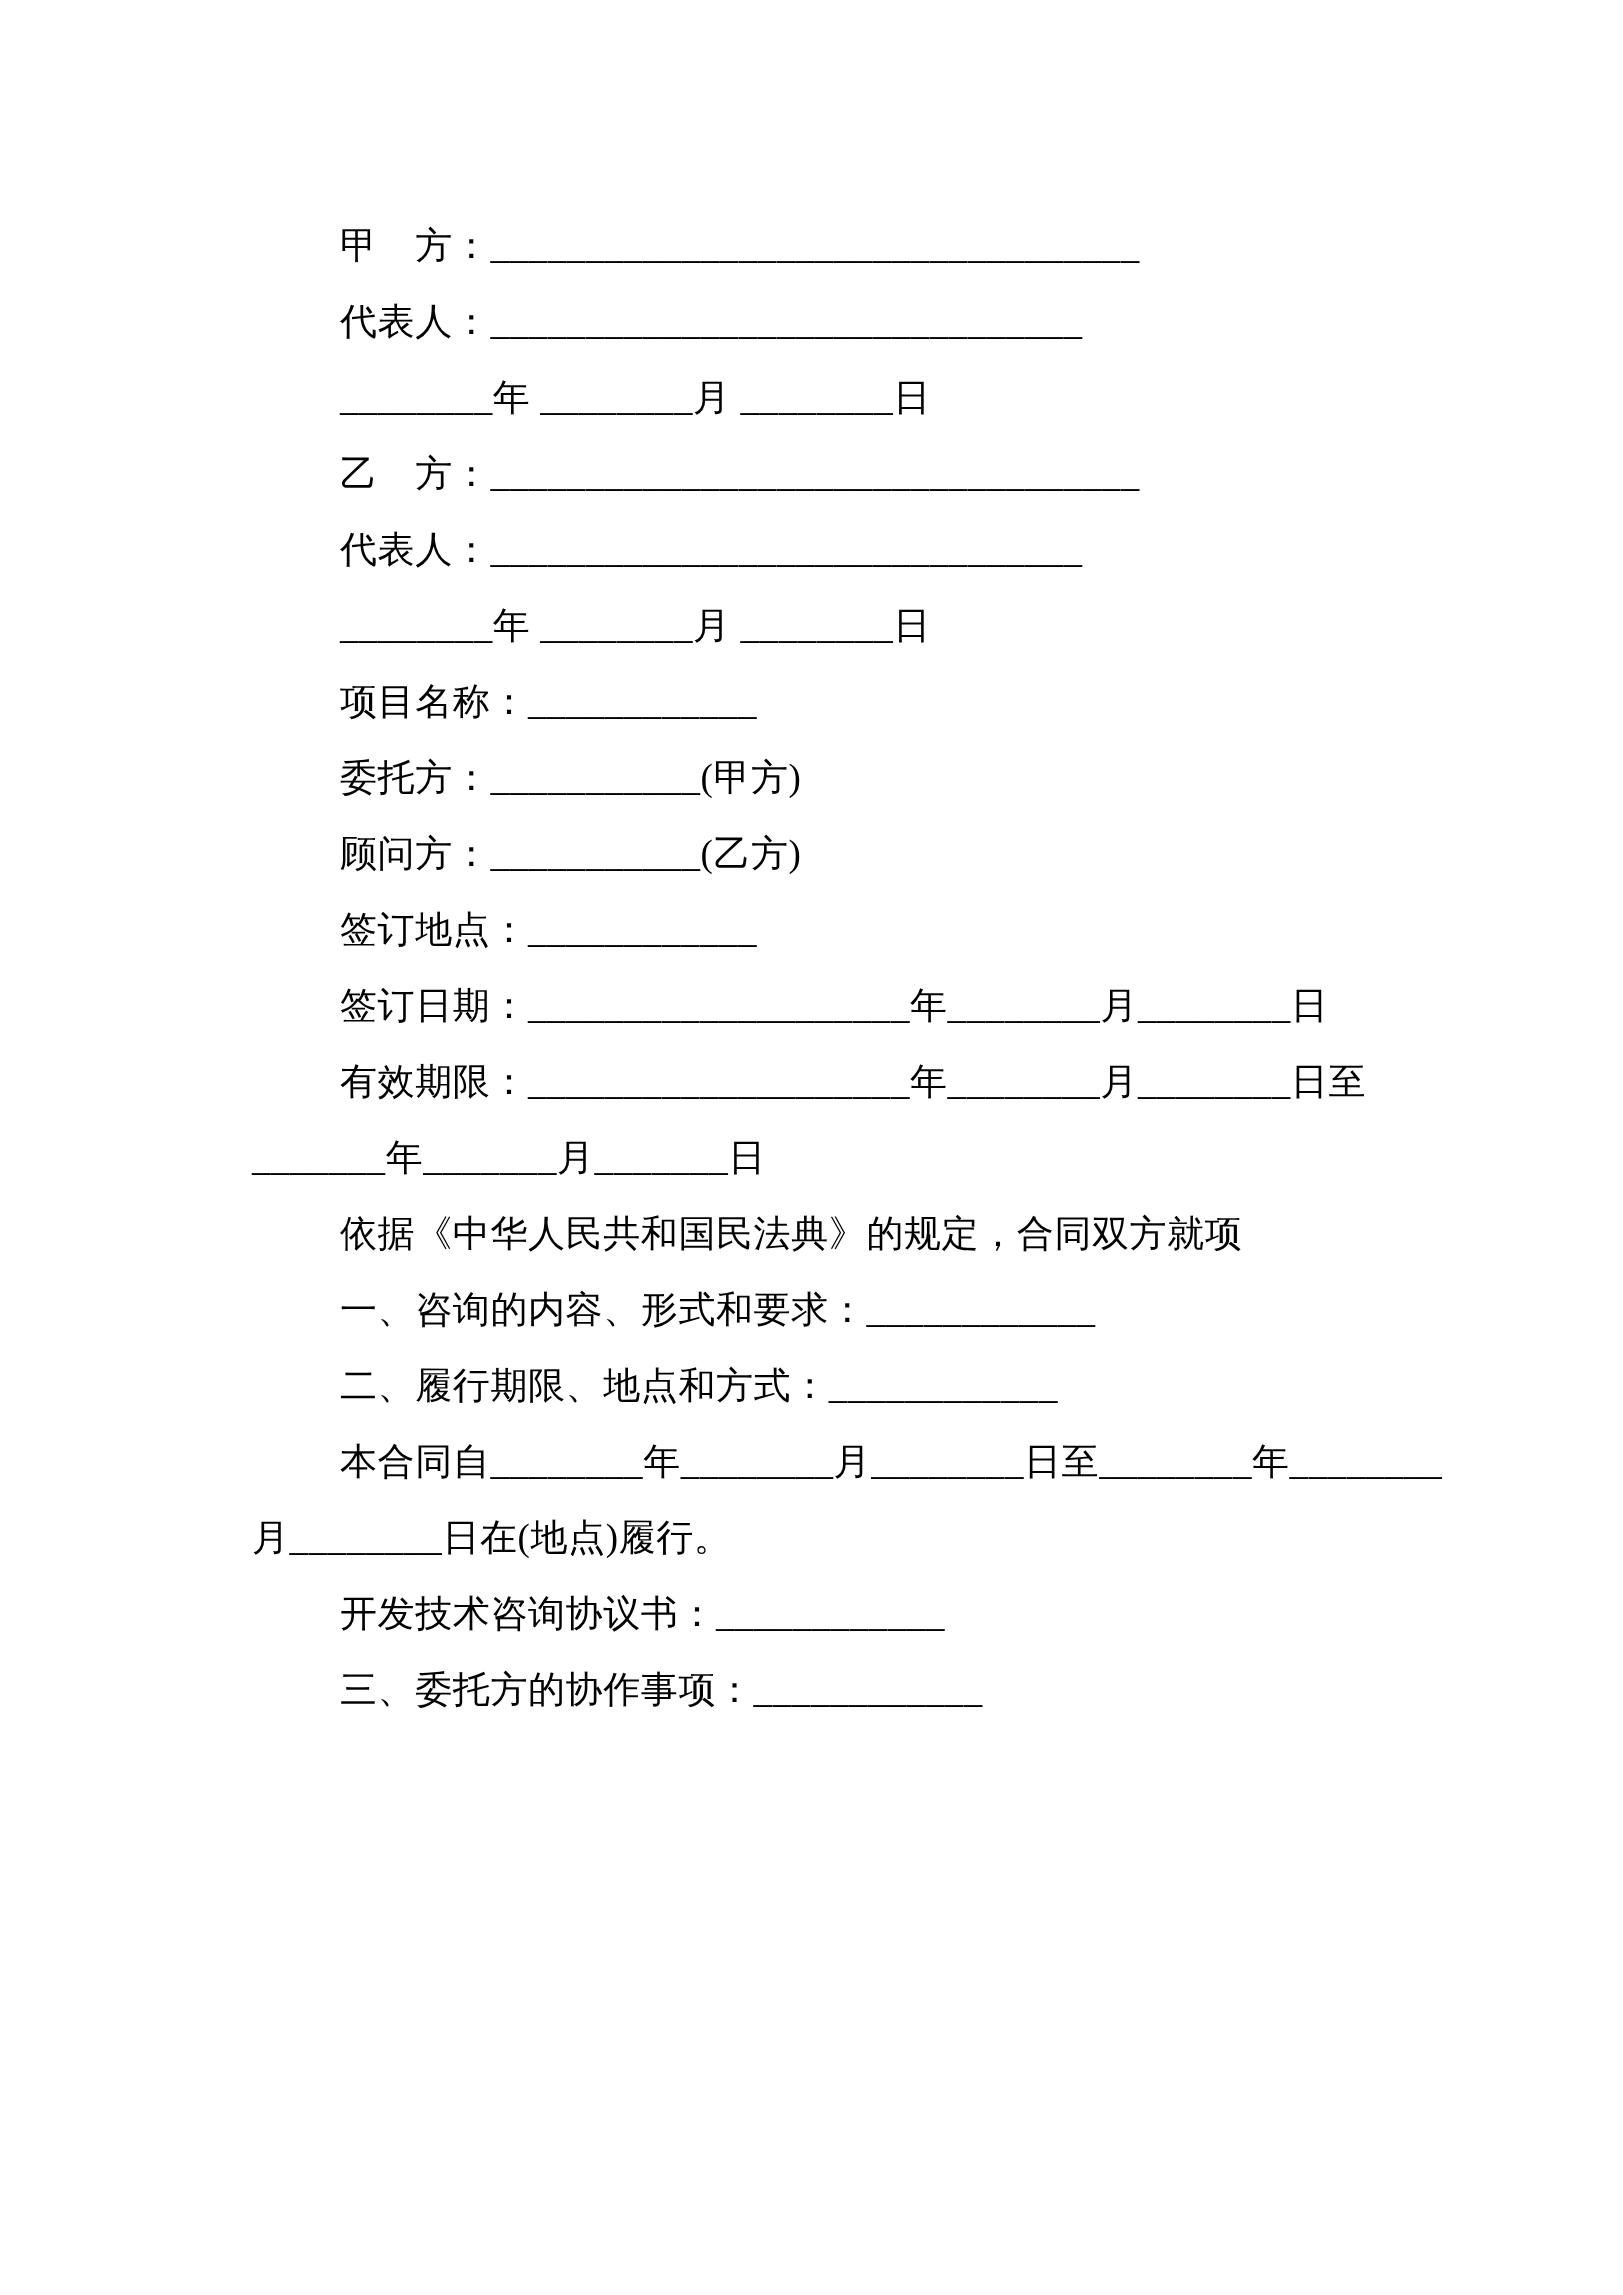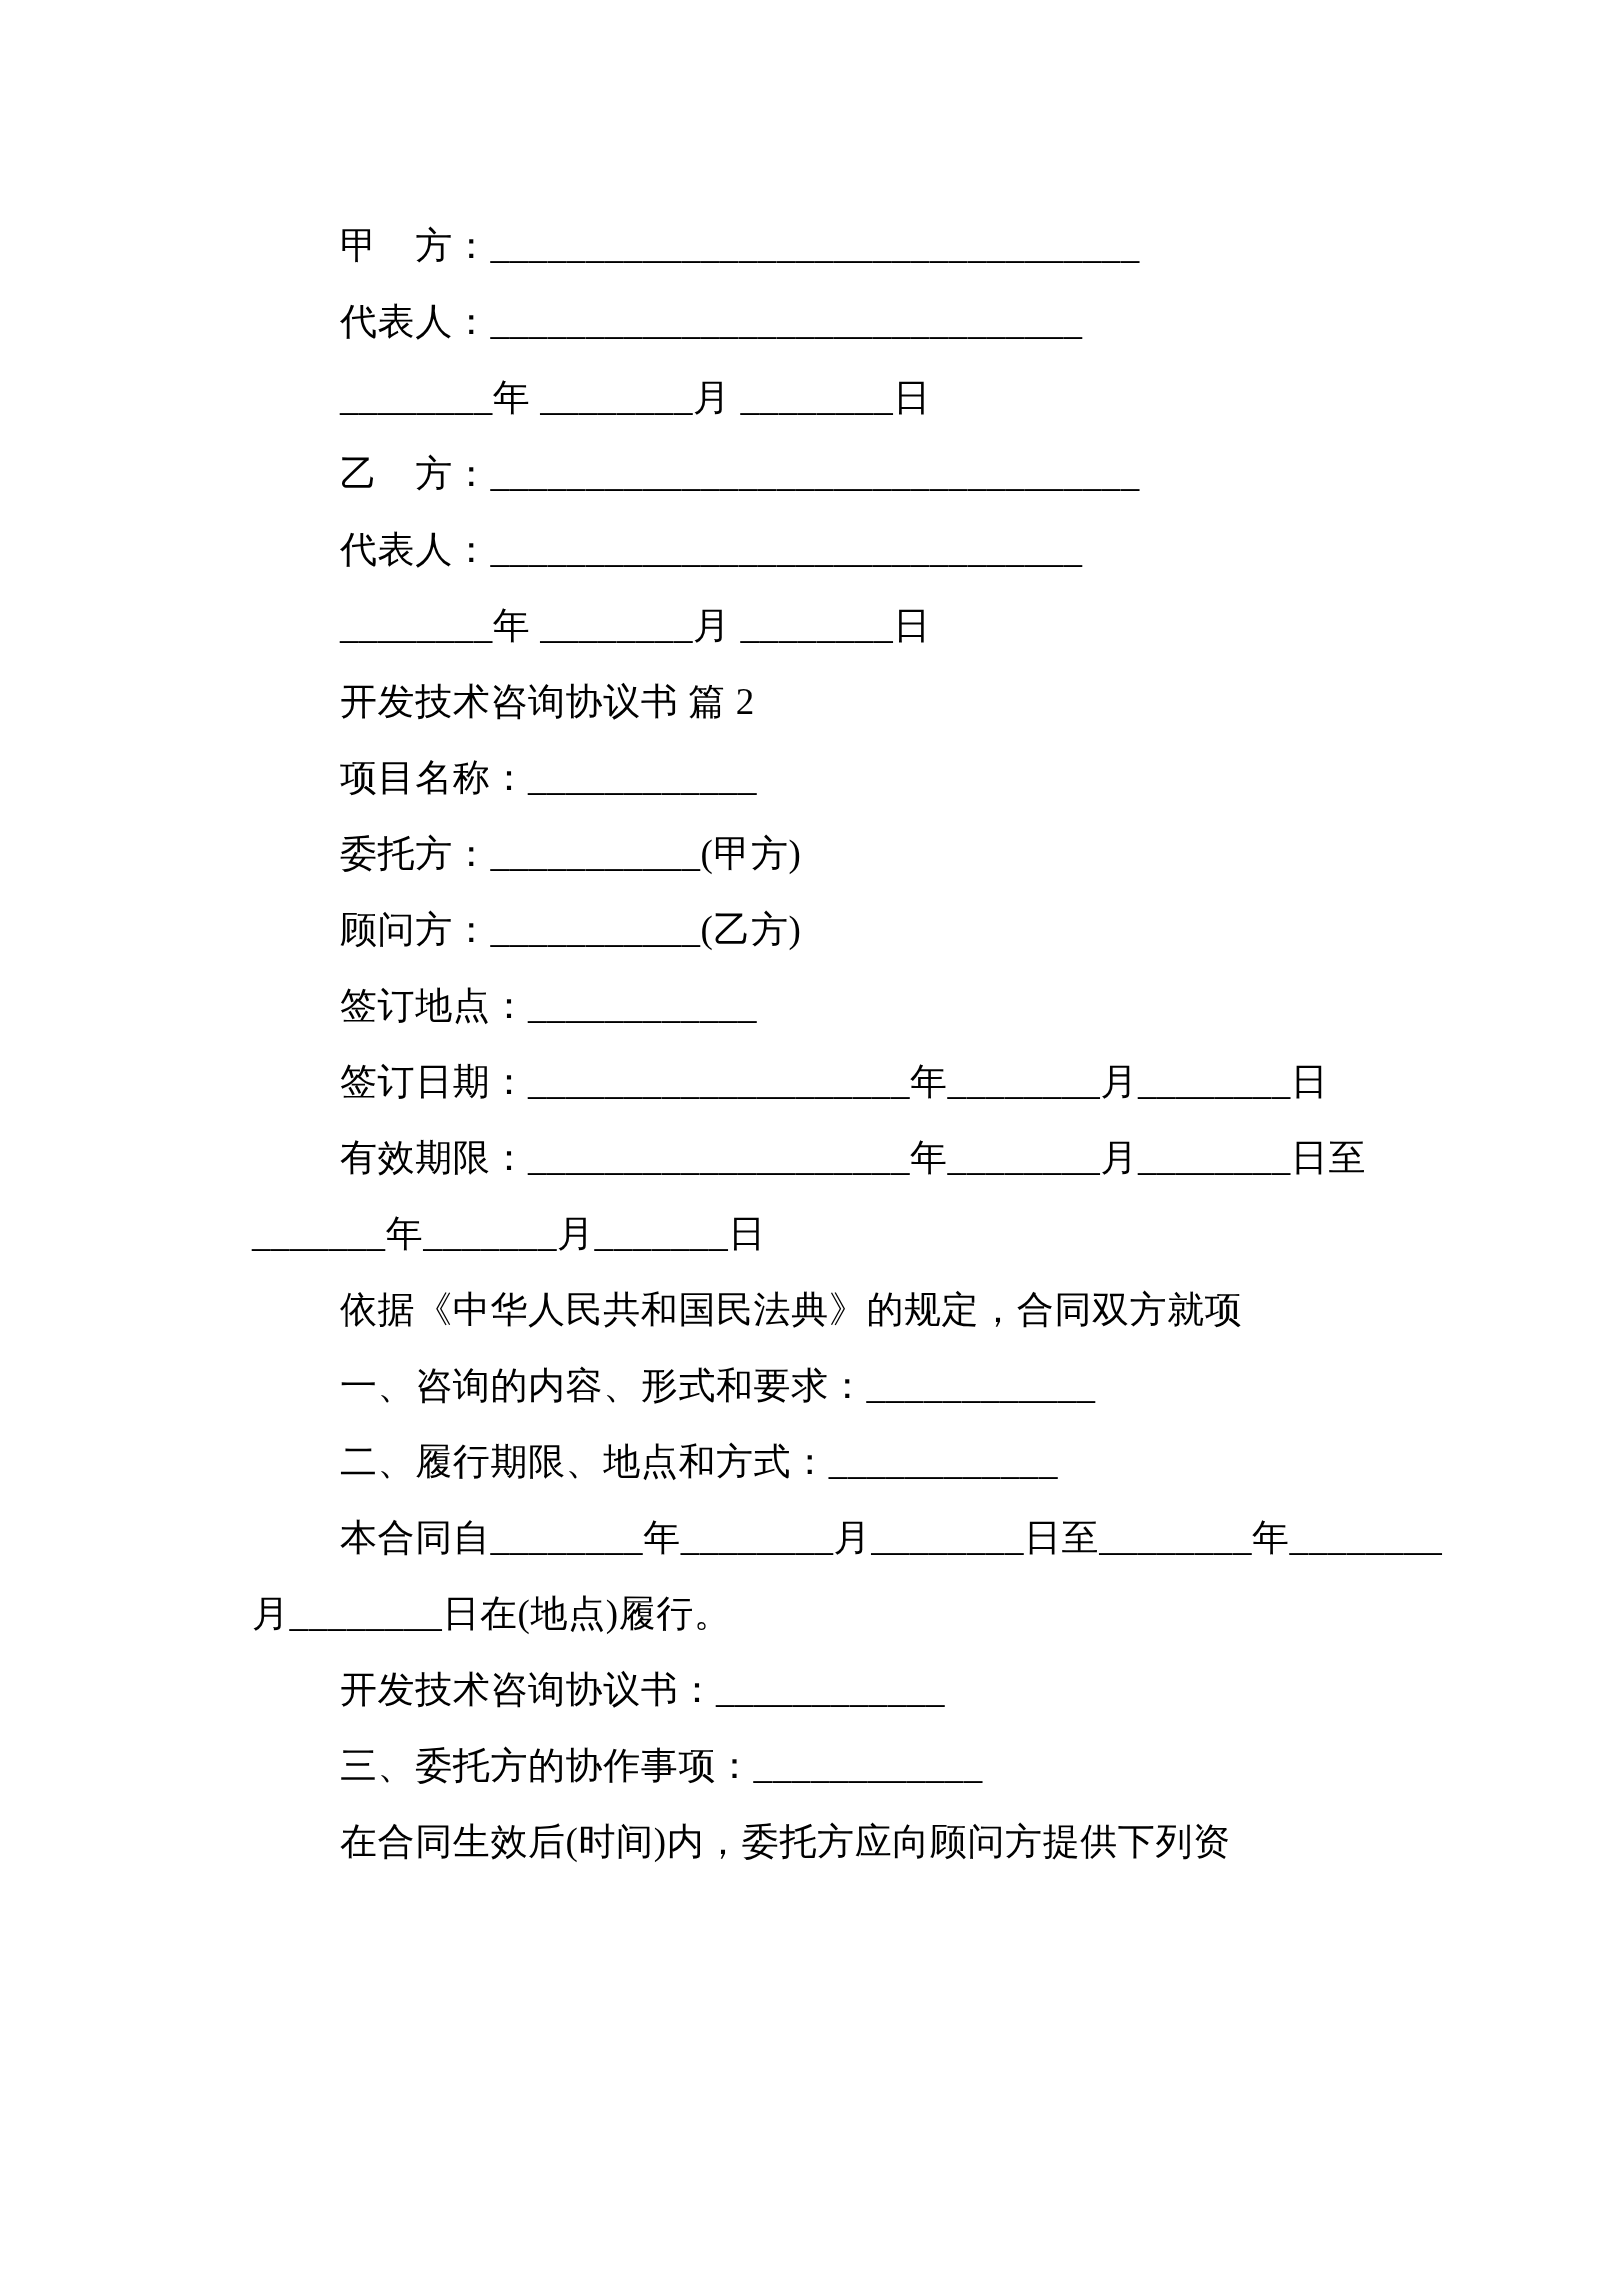--- a/index.html
+++ b/index.html
@@ -34,30 +34,28 @@
 </head>
 <body>
 
 <div class="doc">
   <div class="line indent">甲　方：__________________________________</div>
   <div class="line indent">代表人：_______________________________</div>
   <div class="line indent">________年 ________月 ________日</div>
   <div class="line indent">乙　方：__________________________________</div>
   <div class="line indent">代表人：_______________________________</div>
   <div class="line indent">________年 ________月 ________日</div>
-  <div class="line indent">开发技术咨询协议书 篇 2</div>
   <div class="line indent">项目名称：____________</div>
   <div class="line indent">委托方：___________(甲方)</div>
   <div class="line indent">顾问方：___________(乙方)</div>
   <div class="line indent">签订地点：____________</div>
   <div class="line indent">签订日期：____________________年________月________日</div>
   <div class="line indent">有效期限：____________________年________月________日至</div>
   <div class="line">_______年_______月_______日</div>
   <div class="line indent">依据《中华人民共和国民法典》的规定，合同双方就项</div>
   <div class="line indent">一、咨询的内容、形式和要求：____________</div>
   <div class="line indent">二、履行期限、地点和方式：____________</div>
   <div class="line indent">本合同自________年________月________日至________年________</div>
   <div class="line">月________日在(地点)履行。</div>
   <div class="line indent">开发技术咨询协议书：____________</div>
   <div class="line indent">三、委托方的协作事项：____________</div>
-  <div class="line indent">在合同生效后(时间)内，委托方应向顾问方提供下列资</div>
 </div>
 
 
 </body></html>

